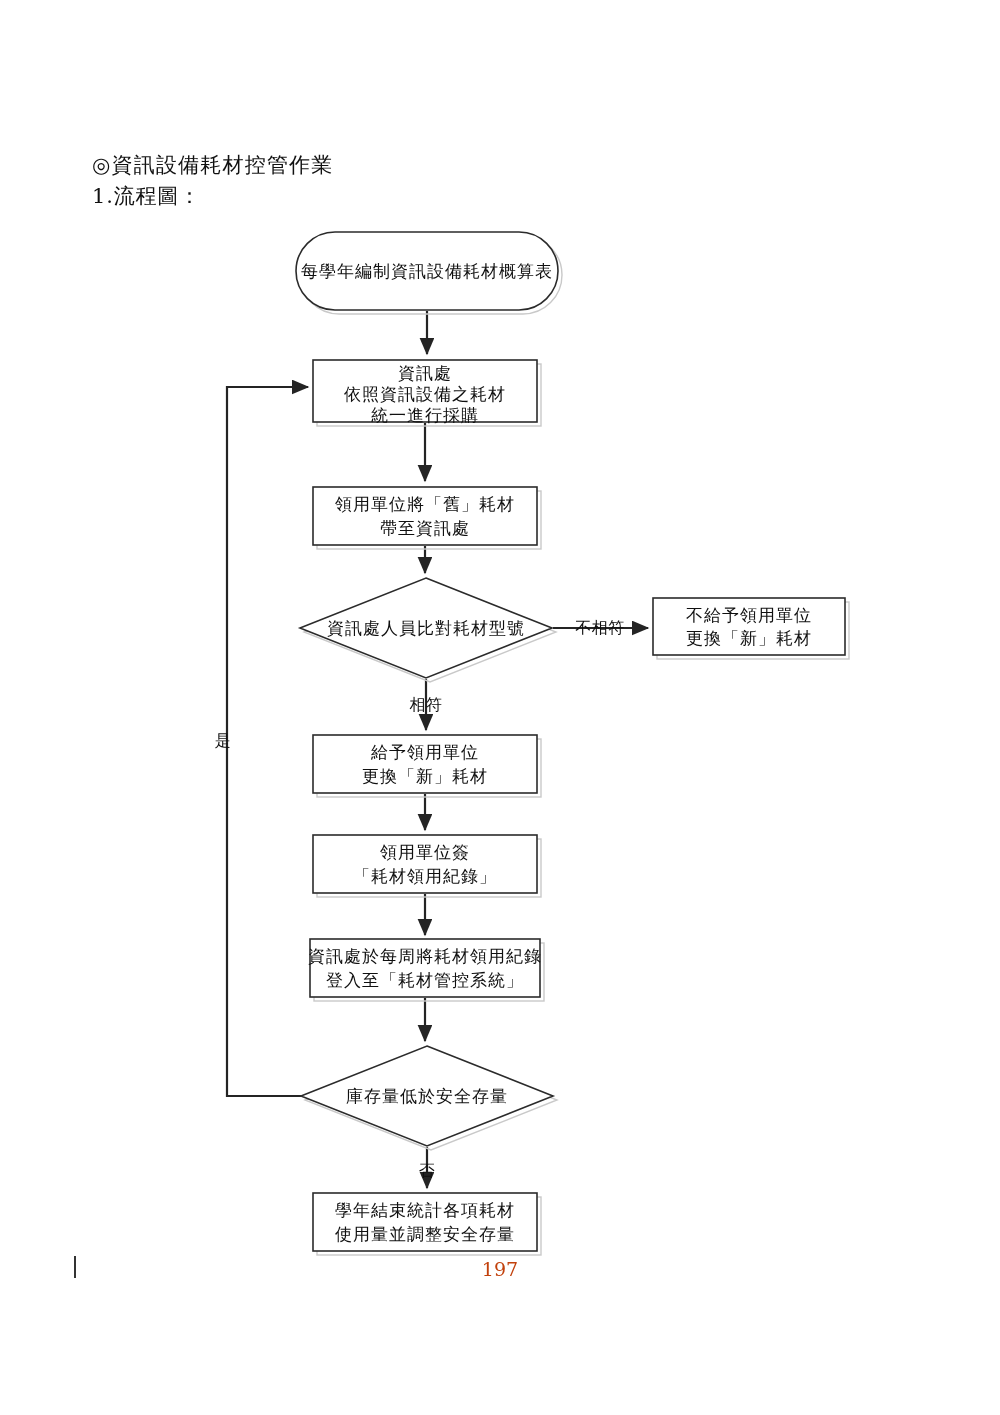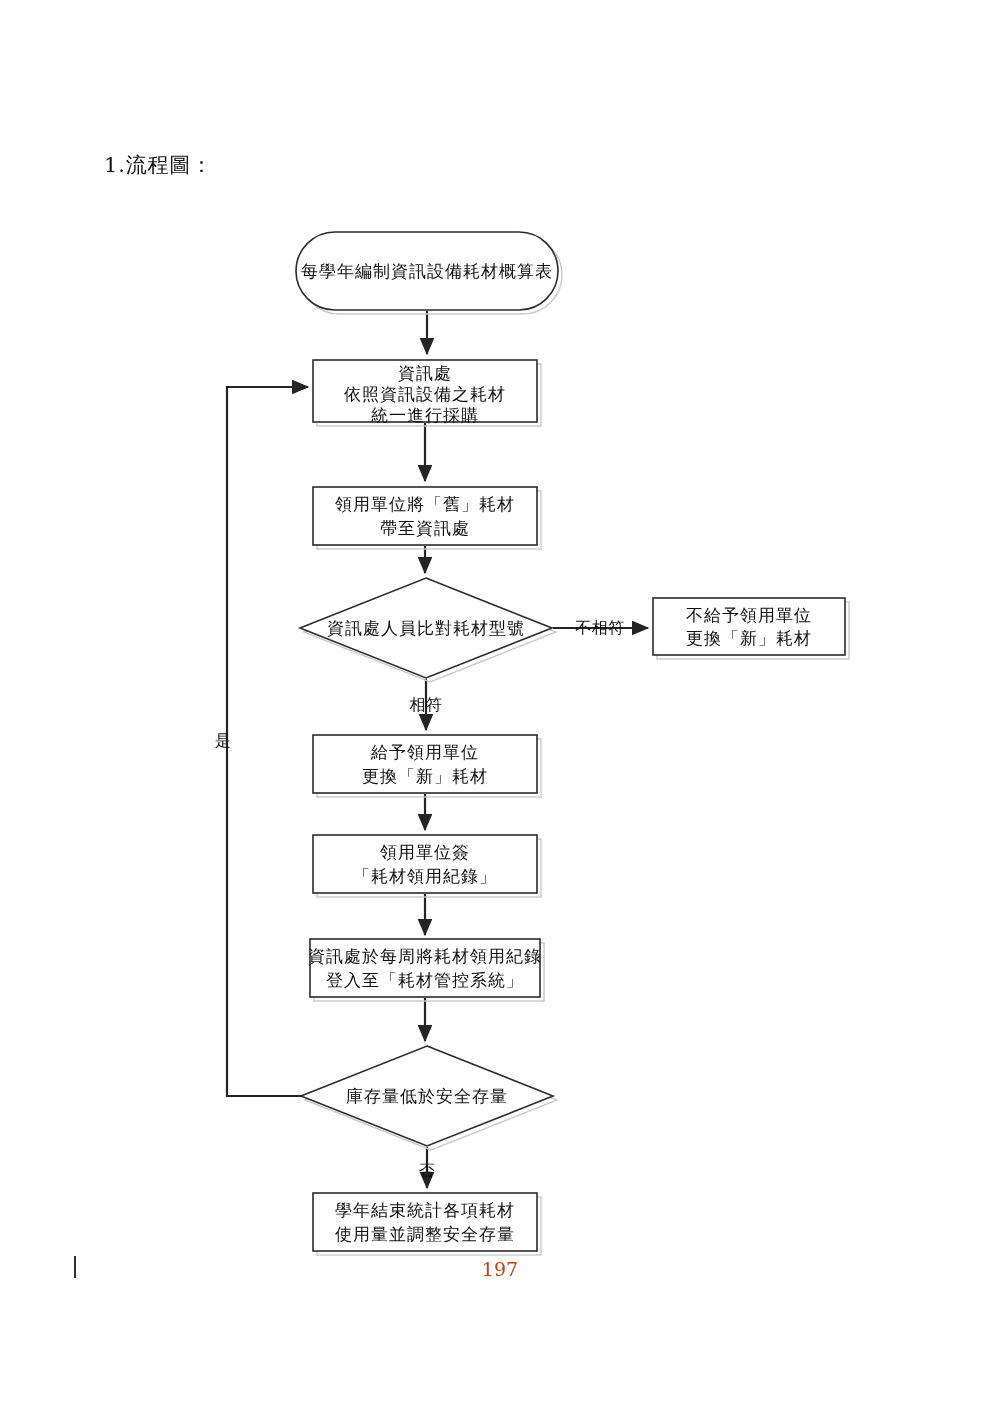--- a/index.html
+++ b/index.html
@@ -31,21 +31,20 @@
   .heading-line {
     font-size: 21px;
     line-height: 31px;
     letter-spacing: 1.2px;
     white-space: nowrap;
     color: #111111;
     font-weight: 500;
   }
   .heading-line.second {
     letter-spacing: 0.8px;
-    margin-left: 12px;
   }
   svg.flow {
     position: absolute;
     left: 0;
     top: 0;
     width: 1000px;
     height: 1415px;
     overflow: visible;
   }
   svg.flow text {
@@ -93,20 +92,21 @@
     height: 22px;
     background: #333333;
   }
 </style>
 </head>
 <body>
 
 <div class="page">
 
   <div class="heading-block">
+    <div class="heading-line">◎資訊設備耗材控管作業</div>
     <div class="heading-line second">1.流程圖：</div>
   </div>
 
   <svg class="flow" viewBox="0 0 1000 1415">
     <defs>
       <marker id="arrowhead" markerWidth="9" markerHeight="9" refX="7.4" refY="3.4" orient="auto" markerUnits="strokeWidth">
         <path d="M0,0 L8,3.4 L0,6.8 z" fill="#242424"></path>
       </marker>
     </defs>
 

